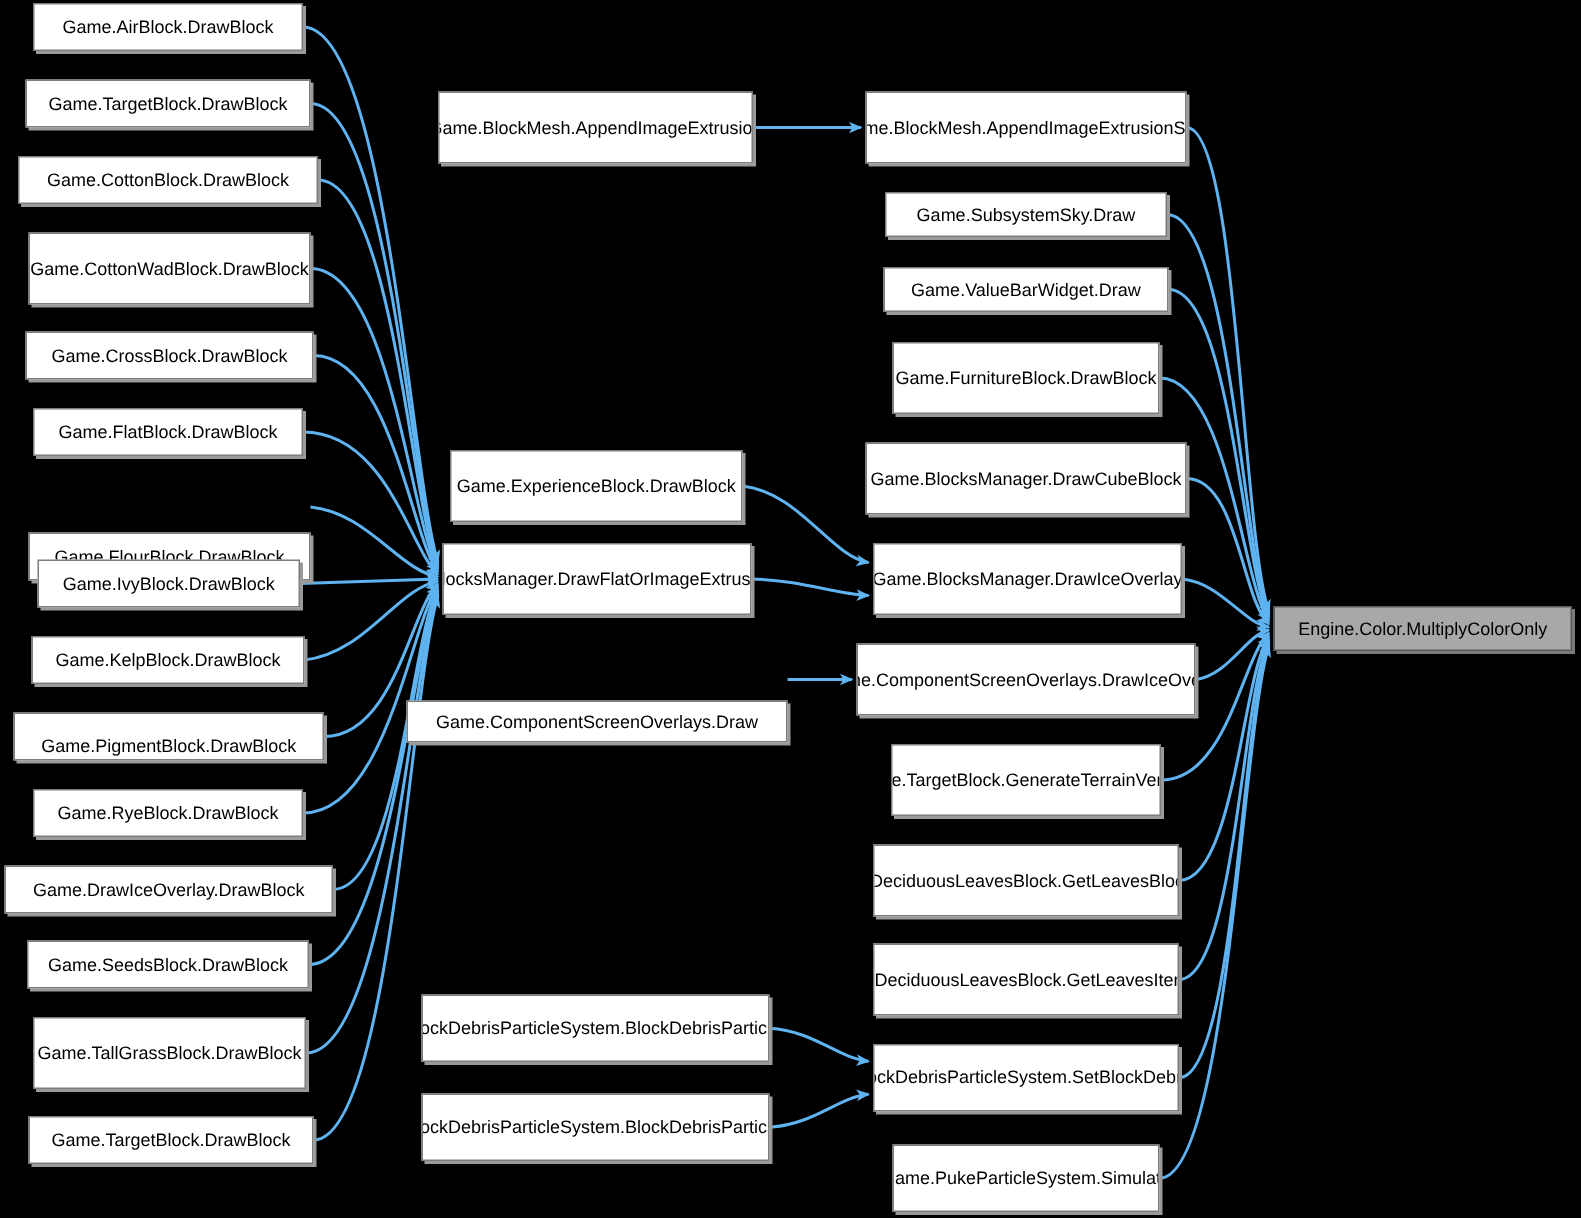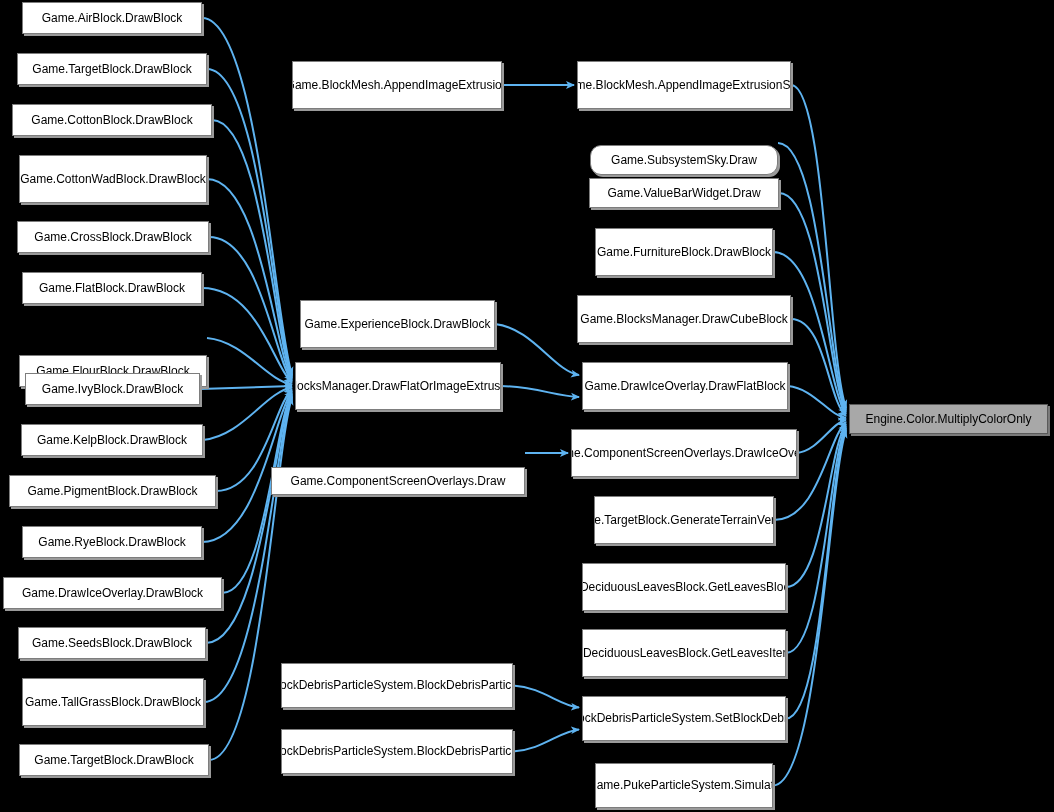--- a/index.html
+++ b/index.html
@@ -80,21 +80,21 @@
       </div>
       <div class="node" style="left: 19px; top: 322px; width: 188px; height: 32px; margin-top: 33px;">
         <span>Game.FlourBlock.DrawBlock</span>
       </div>
       <div class="node" style="left: 25px; top: 373px; width: 175px; height: 32px;">
         <span>Game.IvyBlock.DrawBlock</span>
       </div>
       <div class="node" style="left: 21px; top: 424px; width: 182px; height: 32px;">
         <span>Game.KelpBlock.DrawBlock</span>
       </div>
-      <div class="node" style="left: 9px; top: 475px; width: 207px; height: 32px;">
+      <div class="node" style="left: 9px; top: 475px; width: 207px; height: 32px; align-items: flex-end;">
         <span>Game.PigmentBlock.DrawBlock</span>
       </div>
       <div class="node" style="left: 22px; top: 526px; width: 180px; height: 32px;">
         <span>Game.RyeBlock.DrawBlock</span>
       </div>
       <div class="node" style="left: 3px; top: 577px; width: 219px; height: 32px;">
         <span>Game.DrawIceOverlay.DrawBlock</span>
       </div>
       <div class="node" style="left: 18px; top: 627px; width: 188px; height: 32px;">
         <span>Game.SeedsBlock.DrawBlock</span>
@@ -119,34 +119,34 @@
       </div>
       <div class="node" style="left: 281px; top: 663px; width: 232px; height: 45px;">
         <span>Game.BlockDebrisParticleSystem.BlockDebrisParticleSystem</span>
       </div>
       <div class="node" style="left: 281px; top: 729px; width: 232px; height: 45px;">
         <span>Game.BlockDebrisParticleSystem.BlockDebrisParticleSystem</span>
       </div>
       <div class="node" style="left: 577px; top: 61px; width: 214px; height: 48px;">
         <span>Game.BlockMesh.AppendImageExtrusionSlice</span>
       </div>
-      <div class="node" style="left: 590px; top: 145px; width: 188px; height: 30px; border-radius: 11px;">
+      <div class="node" style="left: 590px; top: 128px; width: 188px; height: 30px;">
         <span>Game.SubsystemSky.Draw</span>
       </div>
       <div class="node" style="left: 589px; top: 178px; width: 190px; height: 30px;">
         <span>Game.ValueBarWidget.Draw</span>
       </div>
       <div class="node" style="left: 595px; top: 228px; width: 178px; height: 48px;">
         <span>Game.FurnitureBlock.DrawBlock</span>
       </div>
       <div class="node" style="left: 577px; top: 295px; width: 214px; height: 48px;">
         <span>Game.BlocksManager.DrawCubeBlock</span>
       </div>
       <div class="node" style="left: 582px; top: 362px; width: 206px; height: 48px;">
-        <span>Game.DrawIceOverlay.DrawFlatBlock</span>
+        <span>Game.BlocksManager.DrawIceOverlay</span>
       </div>
       <div class="node" style="left: 571px; top: 429px; width: 226px; height: 48px;">
         <span>Game.ComponentScreenOverlays.DrawIceOverlay</span>
       </div>
       <div class="node" style="left: 594px; top: 496px; width: 180px; height: 48px;">
         <span>Game.TargetBlock.GenerateTerrainVertices</span>
       </div>
       <div class="node" style="left: 582px; top: 563px; width: 204px; height: 48px;">
         <span>Game.DeciduousLeavesBlock.GetLeavesBlockColor</span>
       </div>

